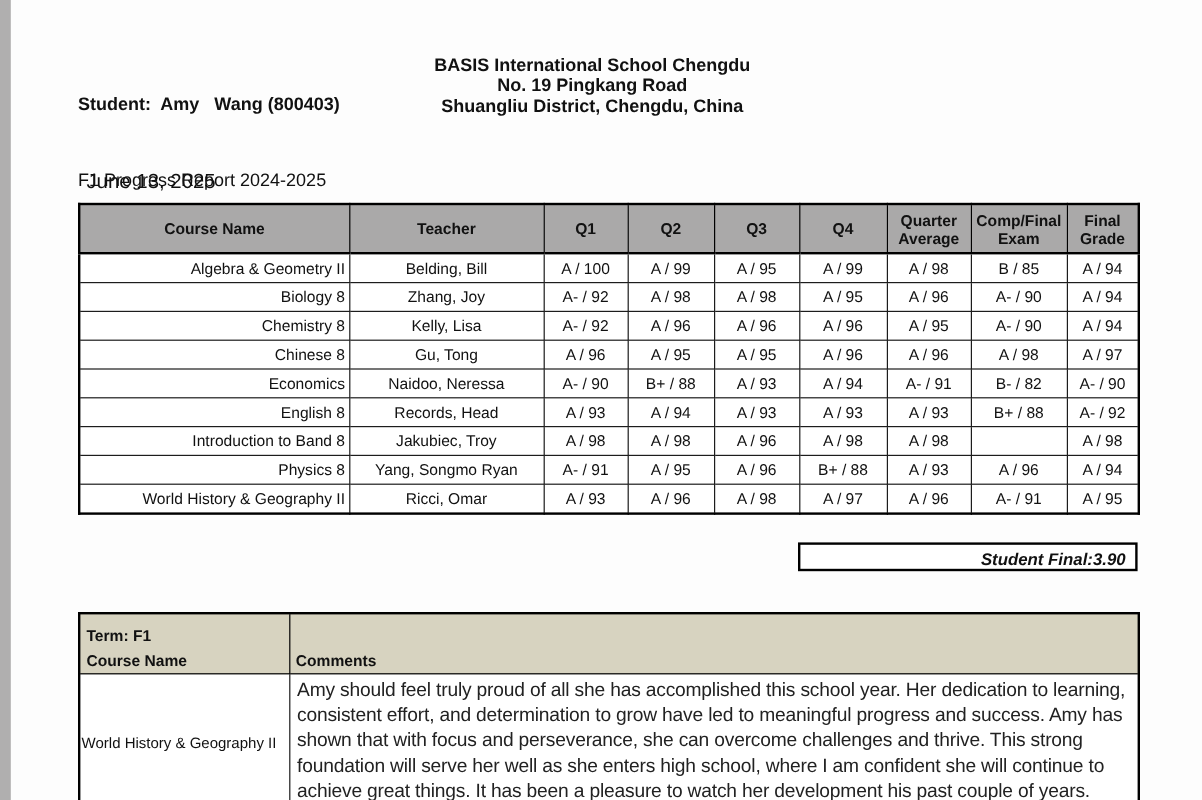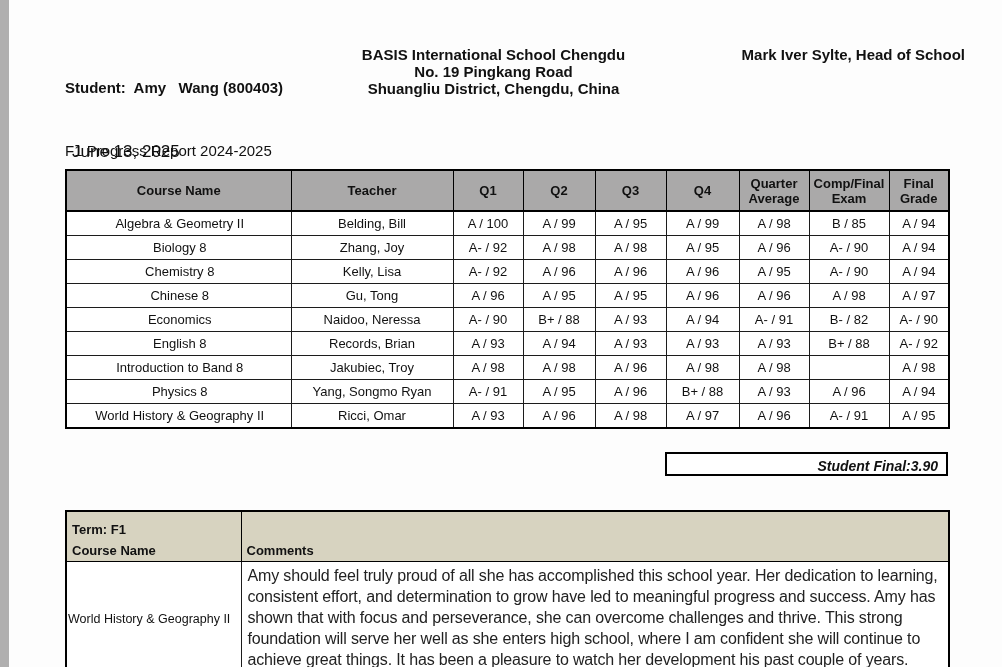--- a/index.html
+++ b/index.html
@@ -57,21 +57,21 @@
     text-align: center; vertical-align: middle;
     padding: 0 2px; line-height: 15px;
   }
   table.grades td {
     border: 1px solid #1c1c1c;
     height: 23px;
     text-align: center; vertical-align: middle;
     padding: 0 3px;
     background: #fff;
   }
-  table.grades td.course { text-align: center; padding-left: 5px; }
+  table.grades td.course { text-align: right; padding-left: 5px; }
   
   .final-box {
     position: absolute; left: 665px; top: 452px; width: 283px; height: 24px;
     box-sizing: border-box;
     border: 2px solid #000;
     background: #fff;
     display: flex; align-items: flex-end; justify-content: flex-end;
     padding-right: 8px;
     font-weight: bold; font-size: 14px; font-style: italic;
   }
@@ -125,21 +125,20 @@
       <div>Group:  8Ce</div>
     </div>
   </div>
 
   <div class="hdr-center">
     <div>BASIS International School Chengdu</div>
     <div>No. 19 Pingkang Road</div>
     <div>Shuangliu District, Chengdu, China</div>
   </div>
 
-  <div class="hdr-right">Mark Iver Sylte, Head of School</div>
 
   <div class="date-line">June 13, 2025</div>
   <div class="report-title">F1 Progress Report 2024-2025</div>
 
   <table class="grades">
     <colgroup>
       <col style="width:225px">
         <col style="width:162px">
         <col style="width:70px">
       <col style="width:72px">
@@ -213,21 +212,21 @@
           <td class="grade">A- / 90</td>
           <td class="grade">B+ / 88</td>
           <td class="grade">A / 93</td>
           <td class="grade">A / 94</td>
           <td class="grade">A- / 91</td>
           <td class="grade">B- / 82</td>
           <td class="grade">A- / 90</td>
         </tr>
         <tr>
           <td class="course">English 8</td>
-          <td class="teacher">Records, Brian</td>
+          <td class="teacher">Records, Head</td>
           <td class="grade">A / 93</td>
           <td class="grade">A / 94</td>
           <td class="grade">A / 93</td>
           <td class="grade">A / 93</td>
           <td class="grade">A / 93</td>
           <td class="grade">B+ / 88</td>
           <td class="grade">A- / 92</td>
         </tr>
         <tr>
           <td class="course">Introduction to Band 8</td>

